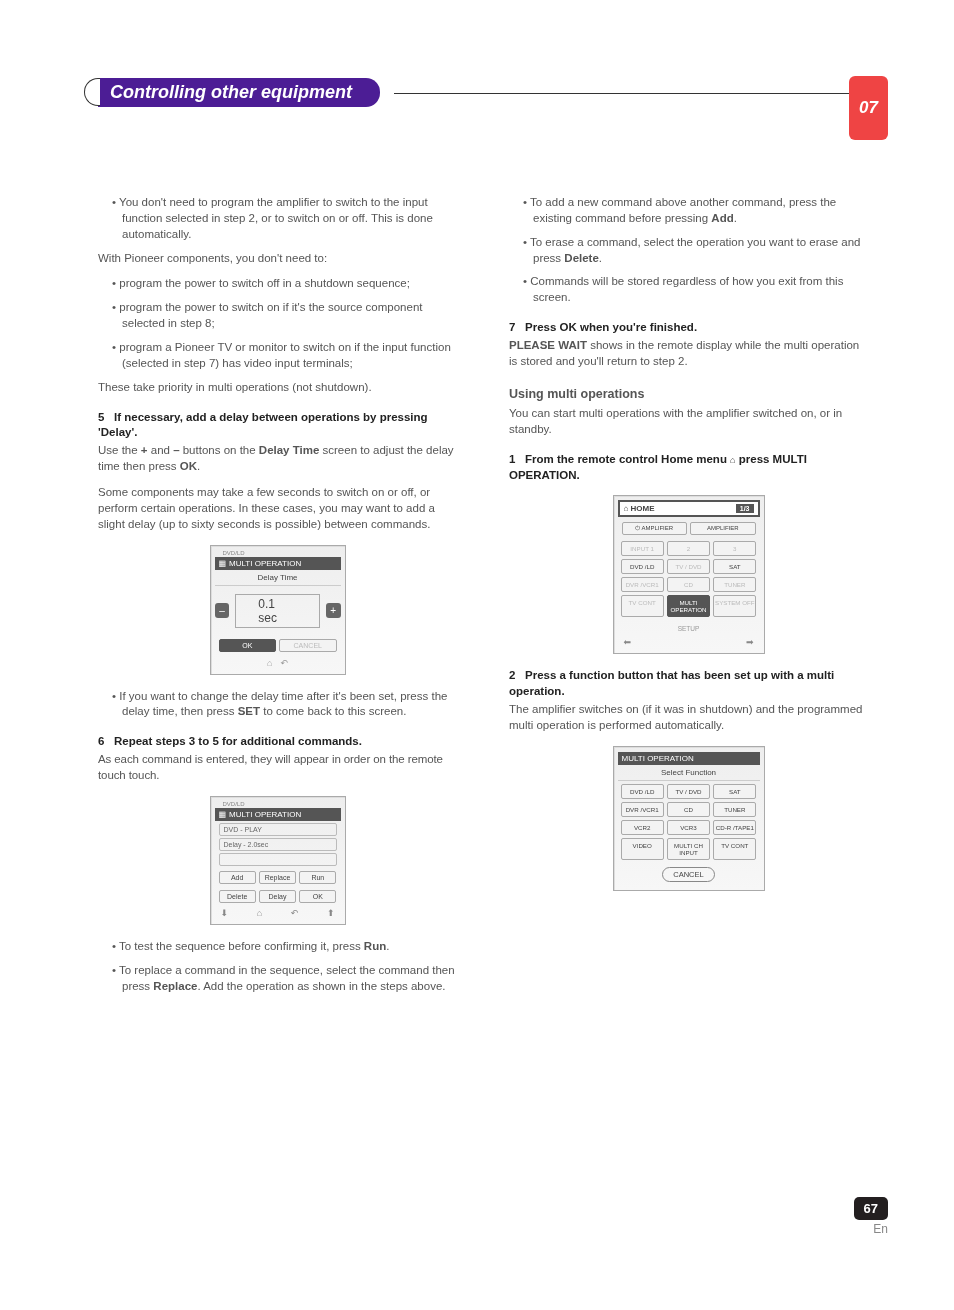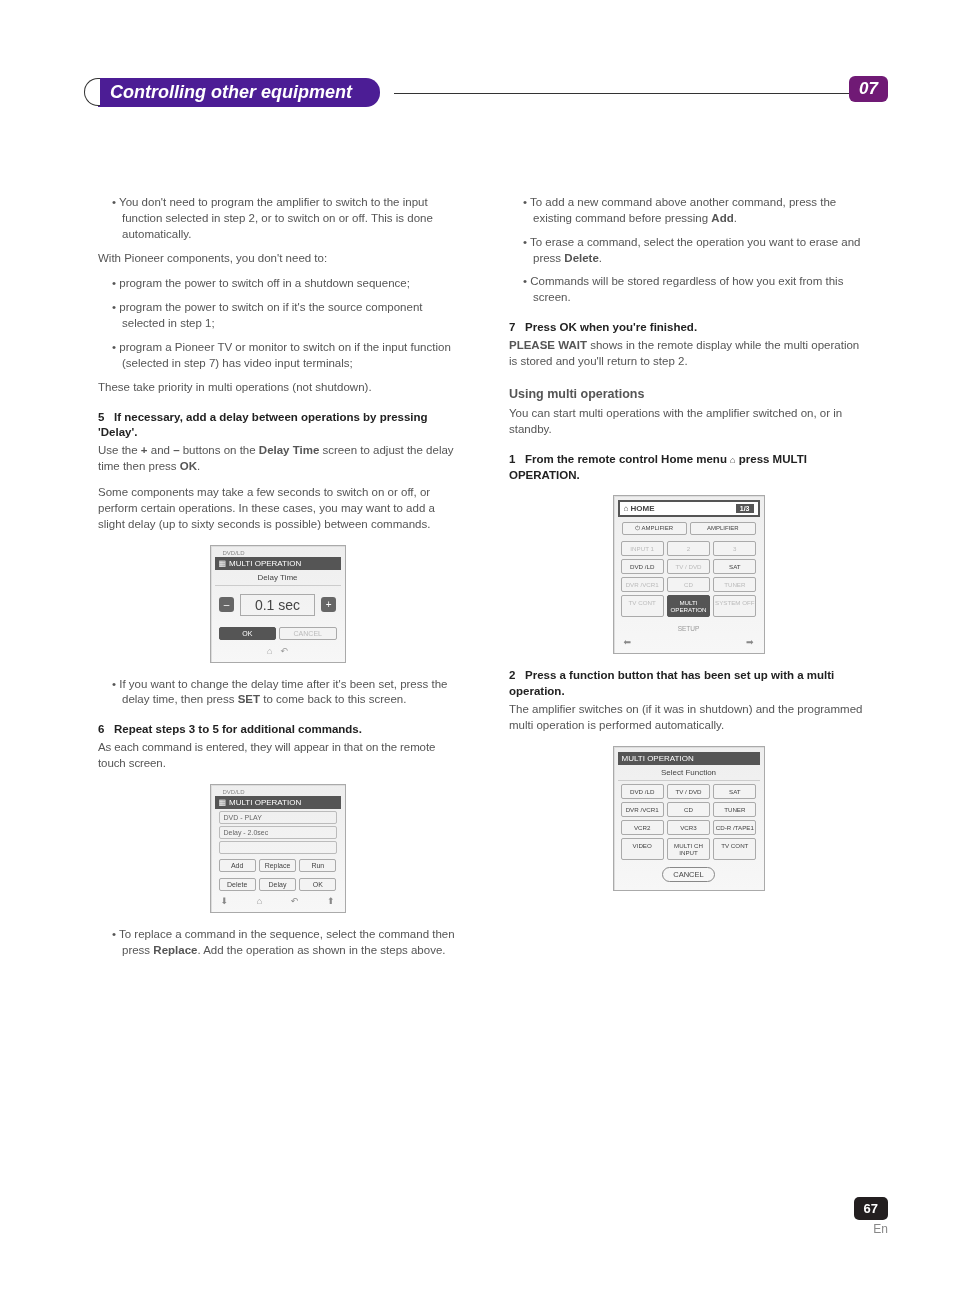--- a/index.html
+++ b/index.html
@@ -3,41 +3,41 @@
 <meta charset="utf-8">
 <style>
   * { box-sizing: border-box; margin: 0; padding: 0; }
   body { font-family: Arial, Helvetica, sans-serif; width: 954px; height: 1310px; background: #fff; position: relative; font-size: 11.5px; color: #333; }
   .page { padding: 78px 86px 40px 98px; }
   .header-bar { position: relative; margin-bottom: 88px; }
   .header-line { border: none; border-top: 1px solid #333; position: absolute; top: 15px; left: 0; right: 0; }
   .header-title-wrap { display: inline-block; background: #fff; padding-right: 14px; position: relative; }
   .header-title { display: inline-block; background: #4c1d95; color: #fff; font-weight: bold; font-style: italic; font-size: 18px; padding: 4px 28px 4px 12px; border-radius: 0 14px 14px 0; }
   .header-paren { position: absolute; top: 0; left: -14px; width: 16px; height: 28px; border: 1px solid #333; border-right: none; border-radius: 14px 0 0 14px; background: #fff; }
-  .chapter-badge { position: absolute; right: -20px; top: -2px; background: #701a75; color: #fff; font-weight: bold; font-style: italic; font-size: 17px; padding: 3px 10px; border-radius: 6px; }
+  .chapter-badge { position: absolute; right: -20px; top: -2px; background: #ef4444; color: #fff; font-weight: bold; font-style: italic; font-size: 17px; padding: 22px 10px; border-radius: 6px; }
   .cols { display: flex; gap: 52px; }
   .col { flex: 1; }
   .col p, .col li { line-height: 1.38; color: #555; }
   .col ul { list-style: none; padding-left: 14px; }
   .col ul li { margin-bottom: 8px; padding-left: 10px; text-indent: -10px; }
   .col ul li::before { content: "• "; color: #555; }
   .italic { }
   .step { margin-top: 14px; margin-bottom: 2px; }
   .step b { color: #222; }
   .body-text { margin-bottom: 10px; }
   .section-h { font-weight: bold; color: #222; font-size: 12.5px; margin-top: 16px; margin-bottom: 3px; }
 
   
   .mock { width: 136px; margin: 12px auto 14px; border: 1px solid #aaa; background: linear-gradient(#eee,#f7f7f7); font-size: 7.5px; color: #444; padding: 4px 4px 6px; box-shadow: 1px 1px 0 #ddd inset; }
   .mock .m-tag { font-size: 6px; color: #888; margin-left: 8px; }
   .mock .m-title { background: #555; color: #fff; font-size: 8px; padding: 2px 4px; margin-top: 1px; display: flex; align-items: center; gap: 3px; }
   .mock .m-sub { text-align: center; padding: 3px 0; border-bottom: 1px solid #ccc; font-size: 8px; }
   .mock .m-row-val { display: flex; justify-content: center; align-items: center; gap: 6px; padding: 8px 0; }
   .mock .pm { width: 15px; height: 15px; border-radius: 3px; background: #666; color: #fff; display: flex; align-items: center; justify-content: center; font-size: 10px; }
-  .mock .valbox { border: 1px solid #aaa; padding: 2px 14px; font-size: 14px; }
+  .mock .valbox { border: 1px solid #aaa; padding: 2px 22px; font-size: 12px; }
   .mock .btnrow { display: flex; gap: 3px; padding: 3px 4px; }
   .mock .btn { flex: 1; border: 1px solid #aaa; border-radius: 2px; text-align: center; padding: 2px 0; font-size: 7px; background: #f3f3f3; }
   .mock .btn.dark { background: #555; color: #fff; border-color: #555; }
   .mock .btn.dim { color: #bbb; }
   .mock .footer-icons { display: flex; justify-content: center; gap: 8px; margin-top: 3px; color: #999; font-size: 9px; }
   .mock .line { border: 1px solid #bbb; border-radius: 2px; margin: 2px 4px; padding: 2px 4px; font-size: 7px; color: #666; min-height: 9px; }
   .mock .grid { display: grid; grid-template-columns: repeat(3,1fr); gap: 3px; padding: 3px; }
   .mock .grid .btn { font-size: 6.2px; padding: 3px 0; }
   .mock .m-home-title { display: flex; justify-content: space-between; align-items: center; background: #fff; padding: 2px 4px; font-size: 8px; font-weight: bold; border: 2px solid #555; margin-bottom: 2px; }
   .mock .pill { border: 1px solid #888; border-radius: 8px; padding: 2px 10px; font-size: 7.5px; display: inline-block; }
@@ -71,21 +71,21 @@
 
     <div class="col">
       <ul>
         <li>You don't need to program the amplifier to switch to the input function selected in step 2, or to switch on or off. This is done automatically.</li>
       </ul>
       <p class="body-text">
         <span class="italic">With Pioneer components</span><span>, you don't need to:</span>
       </p>
       <ul>
         <li>program the power to switch off in a shutdown sequence;</li>
-        <li>program the power to switch on if it's the source component selected in step 1;</li>
+        <li>program the power to switch on if it's the source component selected in step 8;</li>
         <li>program a Pioneer TV or monitor to switch on if the input function (selected in step 7) has video input terminals;</li>
       </ul>
       <p class="body-text">These take priority in multi operations (not shutdown).</p>
 
       <p class="step">
         <b><span>5</span>&nbsp;&nbsp;&nbsp;<span>If necessary, add a delay between operations by pressing 'Delay'.</span></b>
       </p>
       <p class="body-text">
         <span>Use the </span><b>+</b><span> and </span><b>–</b><span> buttons on the </span><b>Delay Time</b><span> screen to adjust the delay time then press </span><b>OK</b><span>.</span>
       </p>
@@ -115,21 +115,21 @@
 
       <ul>
         <li>
           <span>If you want to change the delay time after it's been set, press the delay time, then press </span><b>SET</b><span> to come back to this screen.</span>
         </li>
       </ul>
 
       <p class="step">
         <b><span>6</span>&nbsp;&nbsp;&nbsp;<span>Repeat steps 3 to 5 for additional commands.</span></b>
       </p>
-      <p class="body-text squeeze">As each command is entered, they will appear in that on the remote touch screen.</p>
+      <p class="body-text squeeze">As each command is entered, they will appear in order on the remote touch touch.</p>
 
       <div class="mock">
         <div class="m-tag">DVD/LD</div>
         <div class="m-title">
             <span>▦</span>
             <span>MULTI OPERATION</span>
           </div>
         <div class="line">DVD - PLAY</div>
         <div class="line">Delay -   2.0sec</div>
         <div class="line">&nbsp;</div>
@@ -145,20 +145,23 @@
         </div>
         <div class="arrow-footer">
             <span>⬇</span>
             <span>⌂</span>
             <span>↶</span>
             <span>⬆</span>
           </div>
       </div>
 
       <ul>
+        <li>
+          <span>To test the sequence before confirming it, press </span><b>Run</b><span>.</span>
+        </li>
         <li>
           <span>To replace a command in the sequence, select the command then press </span><b>Replace</b><span>. Add the operation as shown in the steps above.</span>
         </li>
       </ul>
     </div>
 
     <div class="col">
       <ul>
         <li>
           <span>To add a new command above another command, press the existing command before pressing </span><b>Add</b><span>.</span>

